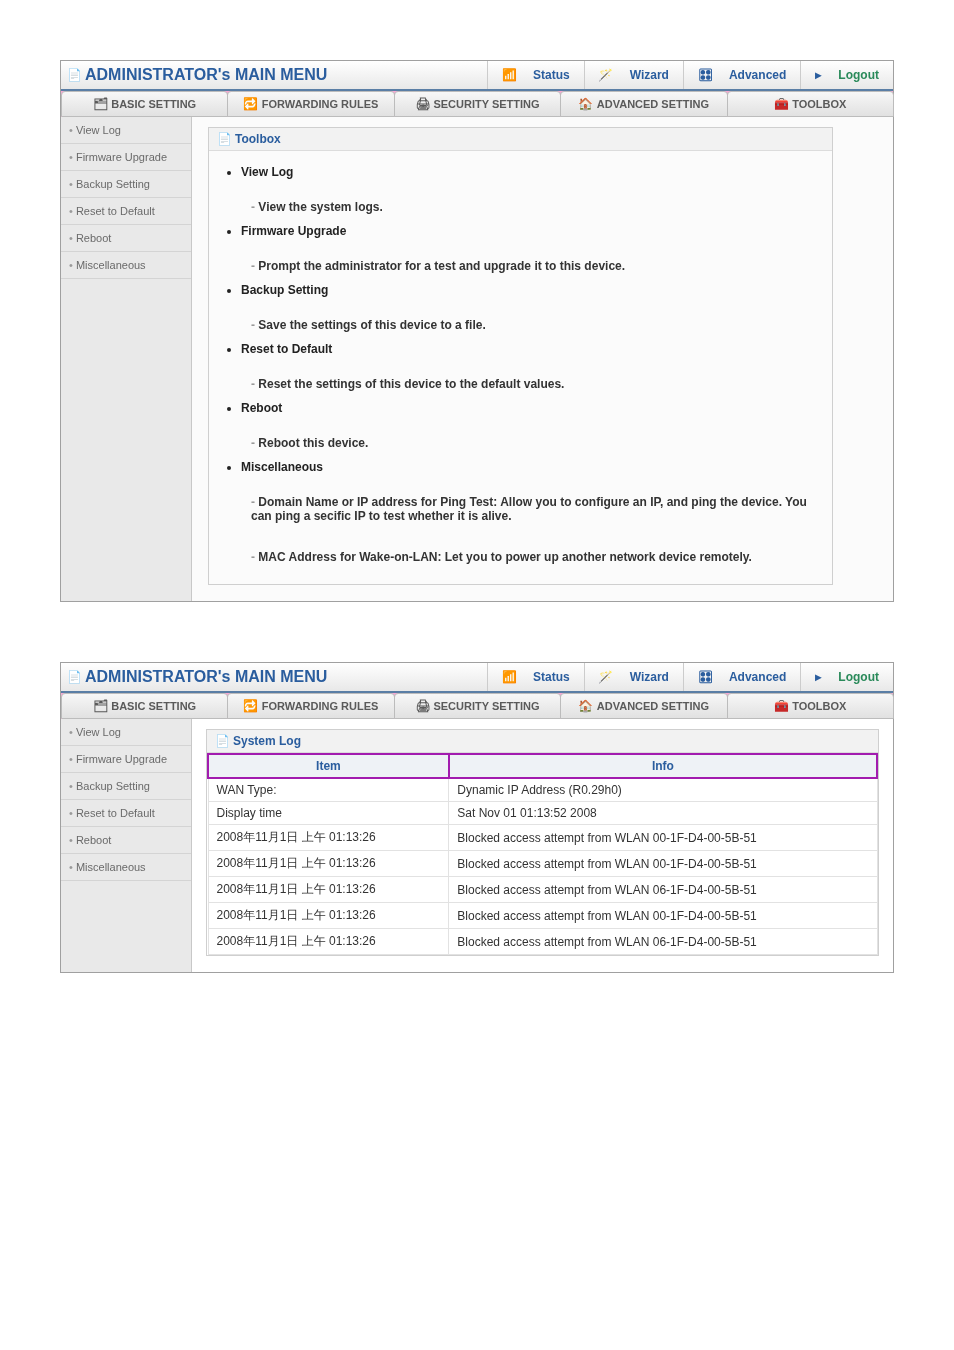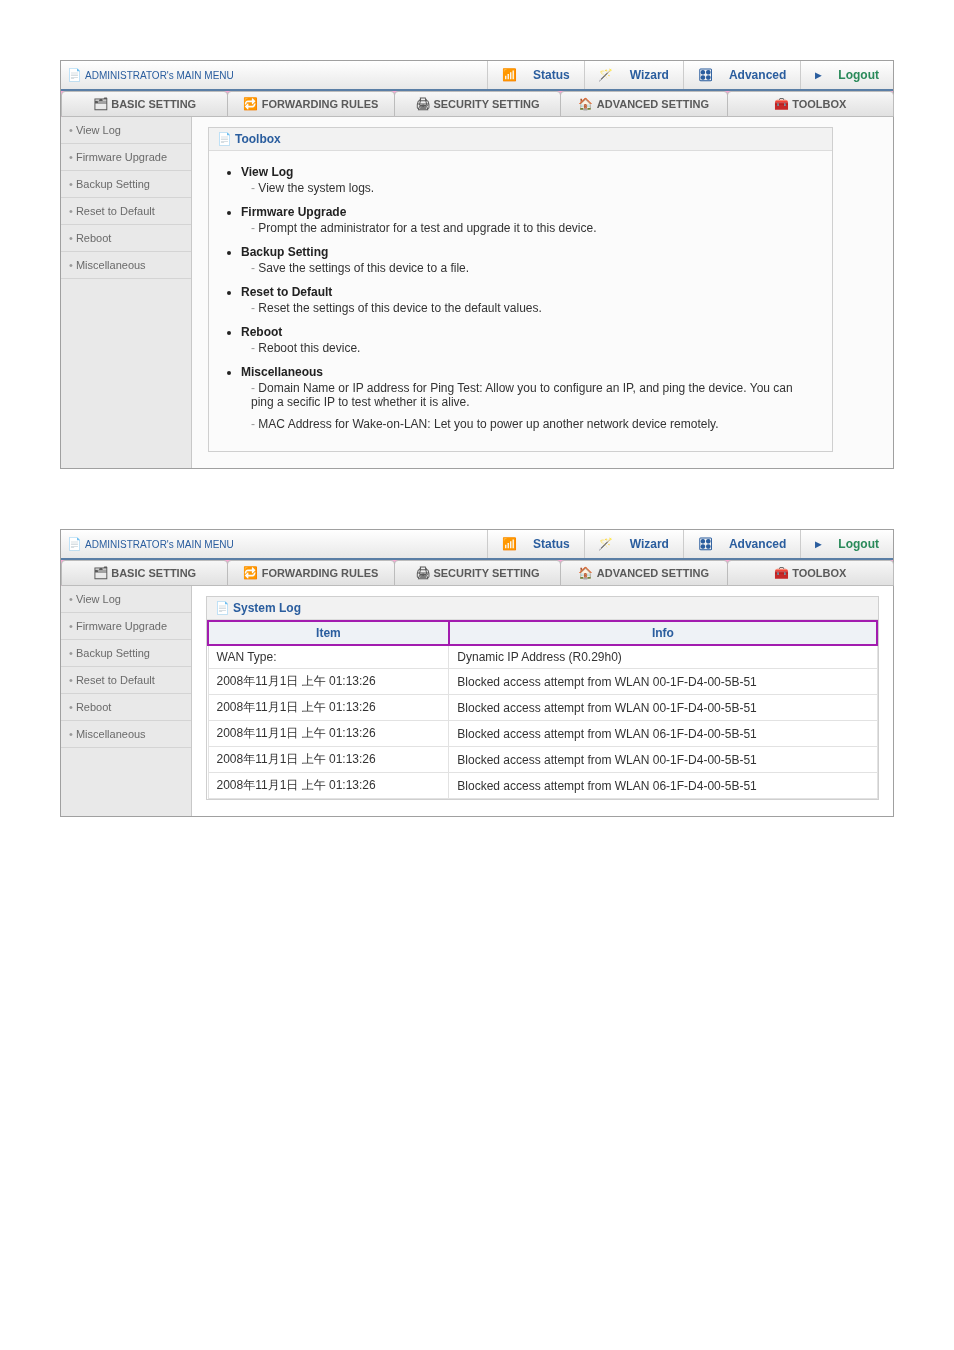--- a/index.html
+++ b/index.html
@@ -22,22 +22,22 @@
   height: 28px;
 }
 .tb-left {
   display: flex;
   align-items: center;
   padding: 0 6px;
   gap: 4px;
 }
 .tb-title {
   color: #2a5d9e;
-  font-weight: normal;
-  font-size: 10px;
+  font-weight: bold;
+  font-size: 16px;
 }
 .tb-item {
   display: flex;
   align-items: center;
   gap: 17px;
   padding: 0 14px;
   height: 100%;
   border-left: 1px solid #ccc;
   color: #2a5d9e;
   font-weight: bold;
@@ -121,21 +121,21 @@
   align-items:center;
   gap:4px;
 }
 .box-body {
   padding: 10px 18px;
   font-size: 12px;
   color: #222;
 }
 .box-body ul { margin: 0; padding: 0 0 0 14px; }
 .box-body li { margin: 4px 0; font-weight: bold; list-style: disc;}
-.box-body .sub { font-weight: normal; display:block; padding: 2px 0 6px 10px; color:#333;}
+.box-body .sub { font-weight: bold; display:block; padding: 2px 0 6px 10px; color:#333;margin-top:19px;}
 .box-body .sub::before { content: "- "; color:#999;}
 
 table.syslog {
   width: 100%;
   border-collapse: collapse;
   font-size: 12px;
 }
 table.syslog th {
   background: #eef2f6;
   color: #2a5d9e;
@@ -319,20 +319,24 @@
           <tbody>
               <tr>
             <th>Item</th>
             <th>Info</th>
           </tr>
           <tr>
             <td class="k">WAN Type:</td>
             <td>Dynamic IP Address (R0.29h0)</td>
           </tr>
           <tr>
+            <td class="k">Display time</td>
+            <td>Sat Nov 01 01:13:52 2008</td>
+          </tr>
+          <tr>
             <td class="k">2008年11月1日 上午 01:13:26</td>
             <td>Blocked access attempt from WLAN 00-1F-D4-00-5B-51</td>
           </tr>
           <tr>
             <td class="k">2008年11月1日 上午 01:13:26</td>
             <td>Blocked access attempt from WLAN 00-1F-D4-00-5B-51</td>
           </tr>
           <tr>
             <td class="k">2008年11月1日 上午 01:13:26</td>
             <td>Blocked access attempt from WLAN 06-1F-D4-00-5B-51</td>

